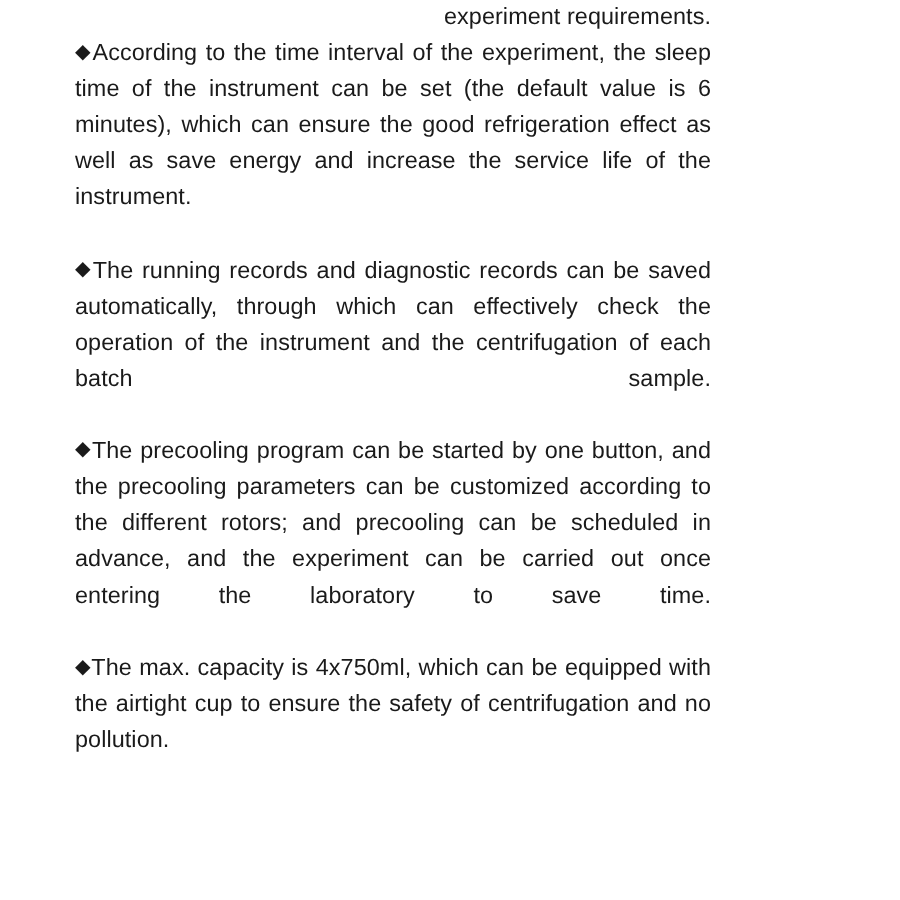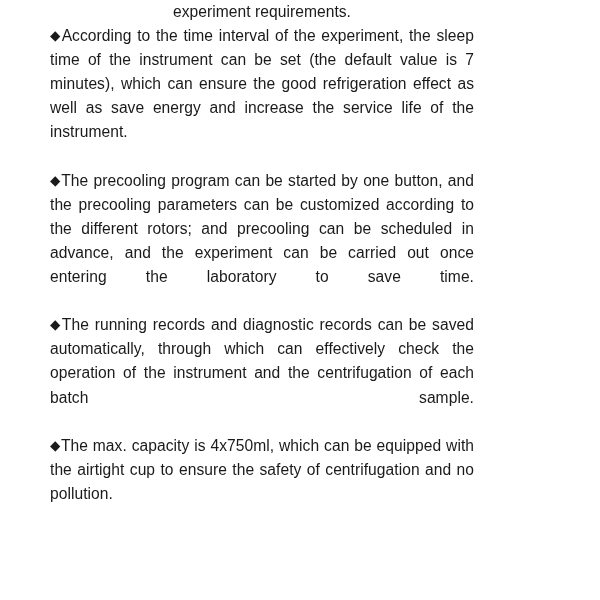--- a/index.html
+++ b/index.html
@@ -31,21 +31,21 @@
     font-size: 15.6px;
     line-height: 24.1px;
     letter-spacing: 0.05px;
     text-align: justify;
     text-justify: inter-word;
     -webkit-hyphens: none;
     hyphens: none;
   }
   
   .para.continuation {
-    text-align: center;
+    text-align: right;
   }
   
   .para.justified {
     text-align: justify;
   }
   .para.justified::after {
     content: "";
     display: inline-block;
     width: 100%;
   }
@@ -61,29 +61,29 @@
 <body>
 
 <div id="page">
   <div class="text-column">
 
     <p class="para continuation">
       <span>experiment requirements.</span>
     </p>
 
     <p class="para justified">
-      <span class="bullet">◆</span><span>According to the time interval of the experiment, the sleep time of the instrument can be set (the default value is 7 minutes), which can ensure the good refrigeration effect as well as save energy and increase the service life of the instrument.</span>
+      <span class="bullet">◆</span><span>According to the time interval of the experiment, the sleep time of the instrument can be set (the default value is 6 minutes), which can ensure the good refrigeration effect as well as save energy and increase the service life of the instrument.</span>
+    </p>
+
+    <p class="para justified">
+      <span class="bullet">◆</span><span>The running records and diagnostic records can be saved automatically, through which can effectively check the operation of the instrument and the centrifugation of each batch sample.</span>
     </p>
 
     <p class="para justified">
       <span class="bullet">◆</span><span>The precooling program can be started by one button, and the precooling parameters can be customized according to the different rotors; and precooling can be scheduled in advance, and the experiment can be carried out once entering the laboratory to save time.</span>
-    </p>
-
-    <p class="para justified">
-      <span class="bullet">◆</span><span>The running records and diagnostic records can be saved automatically, through which can effectively check the operation of the instrument and the centrifugation of each batch sample.</span>
     </p>
 
 
     <p class="para justified">
       <span class="bullet">◆</span><span>The max. capacity is 4x750ml, which can be equipped with the airtight cup to ensure the safety of centrifugation and no pollution.</span>
     </p>
 
   </div>
 </div>
 

